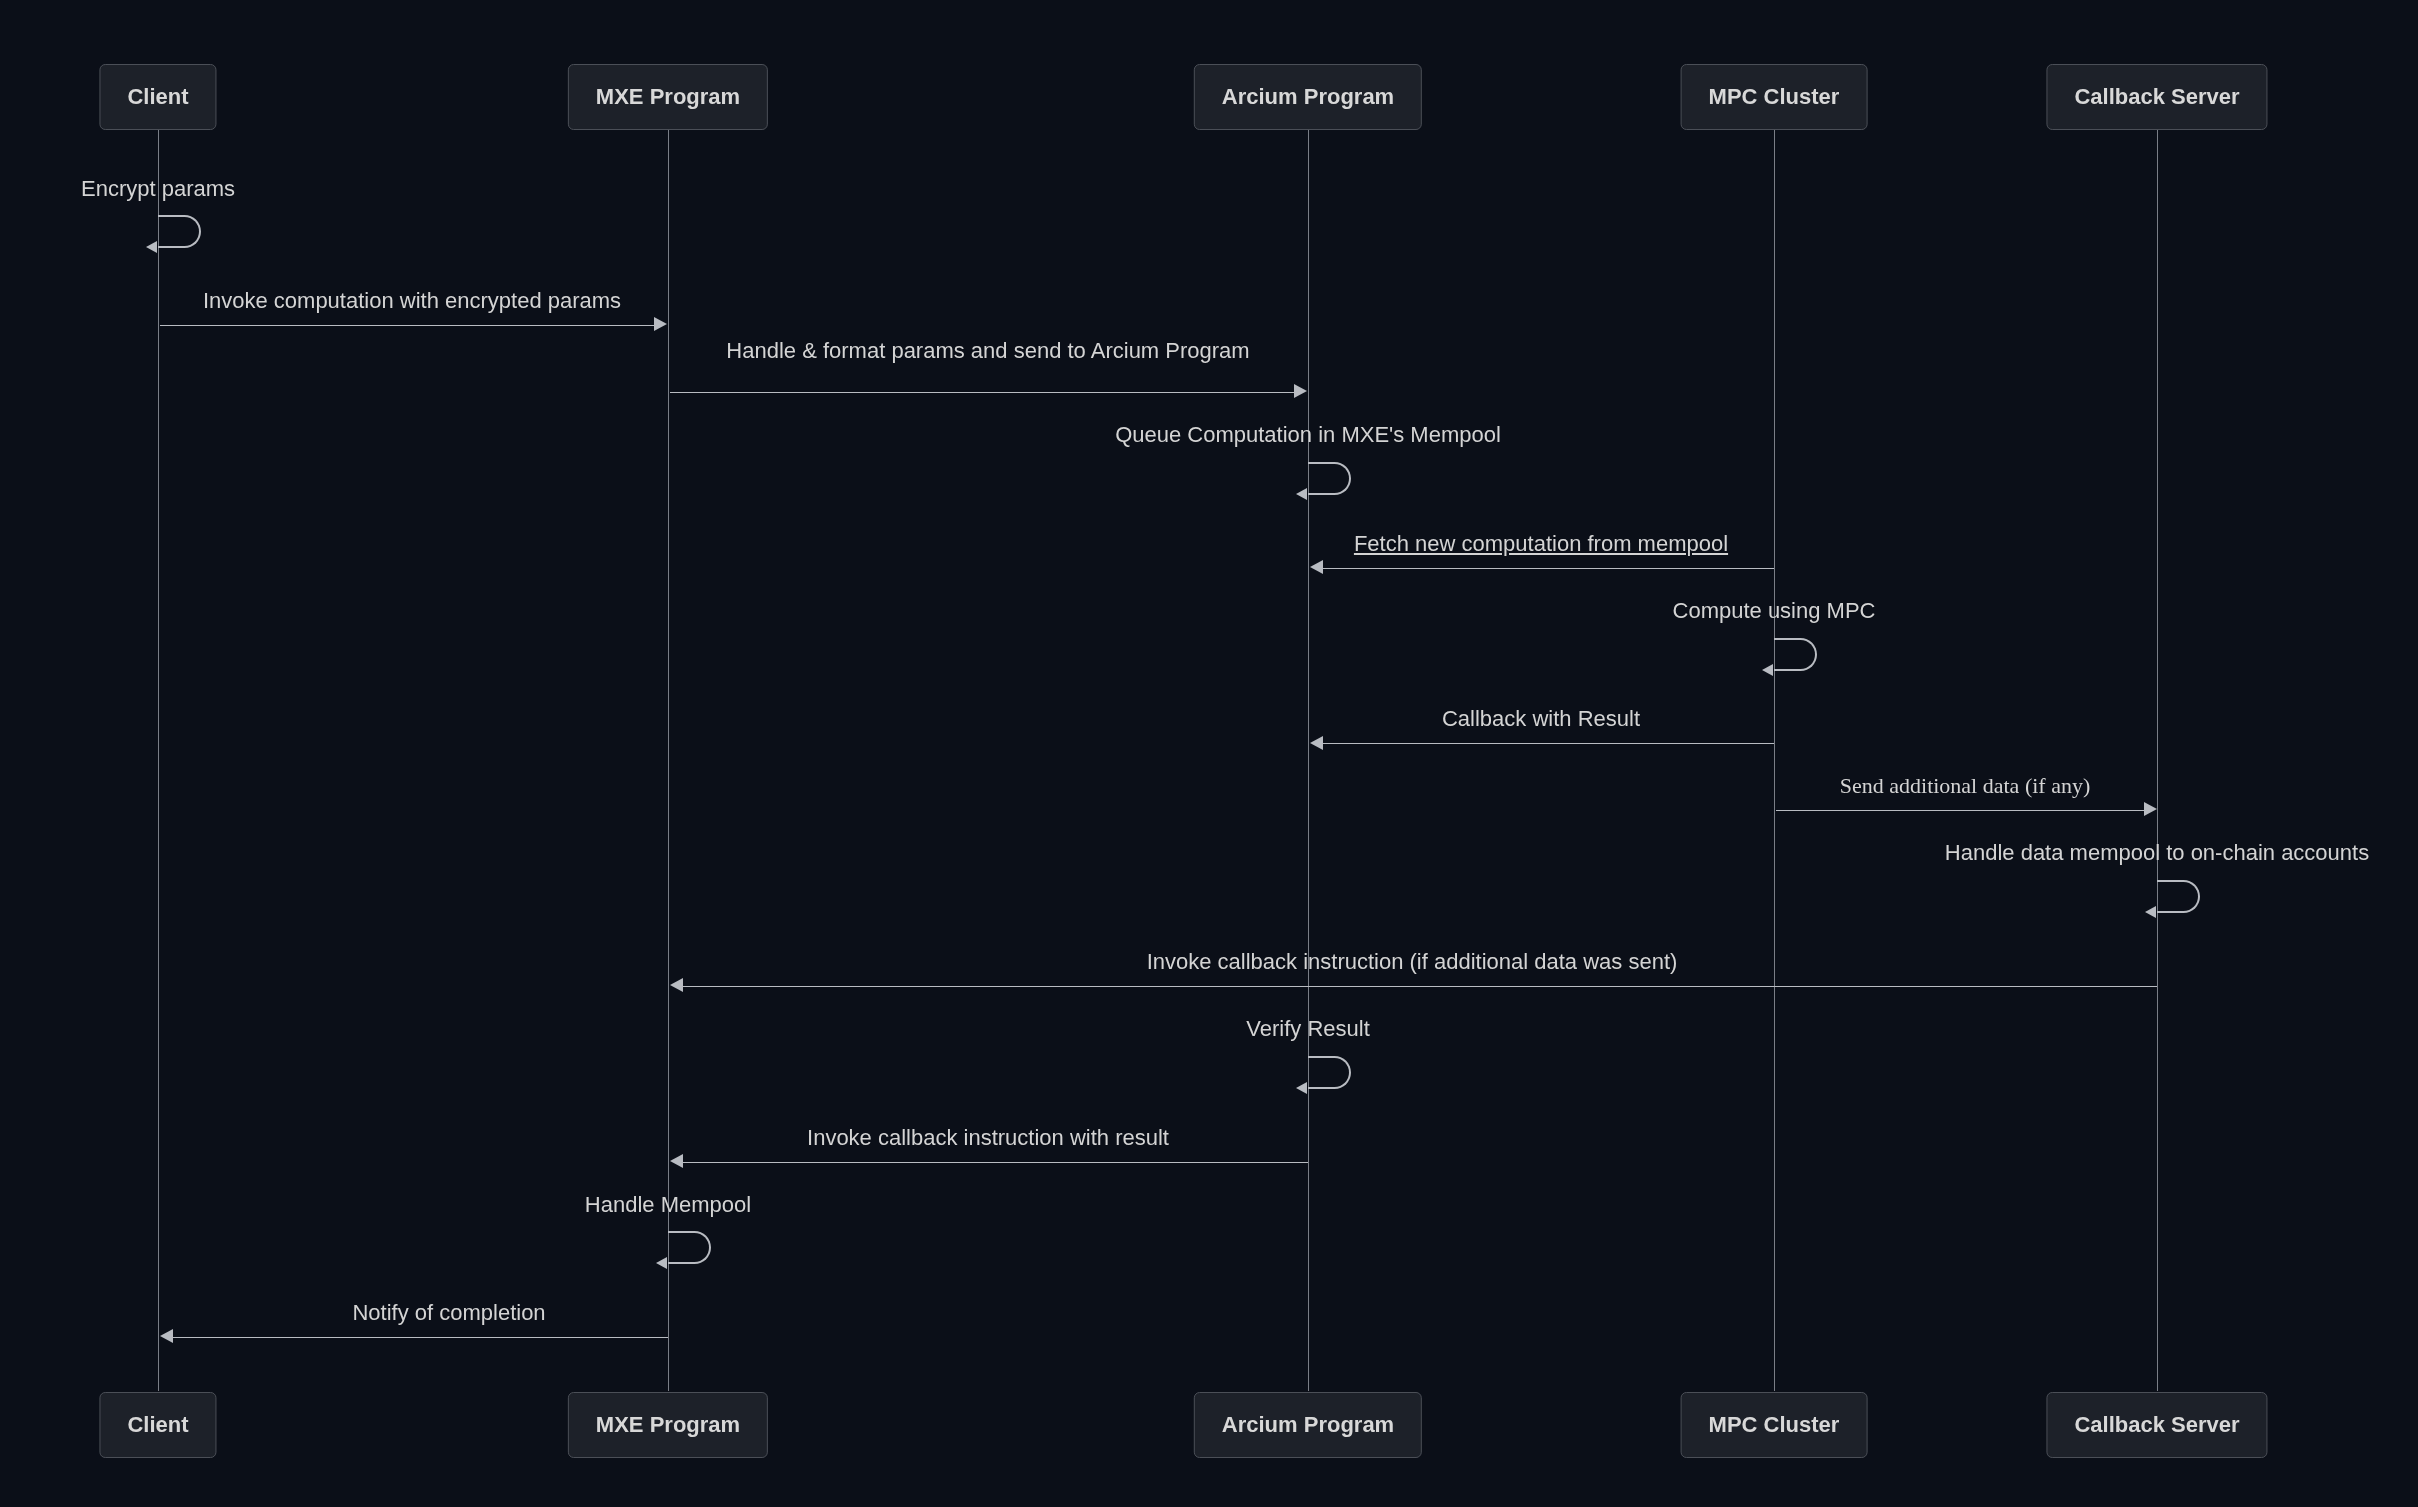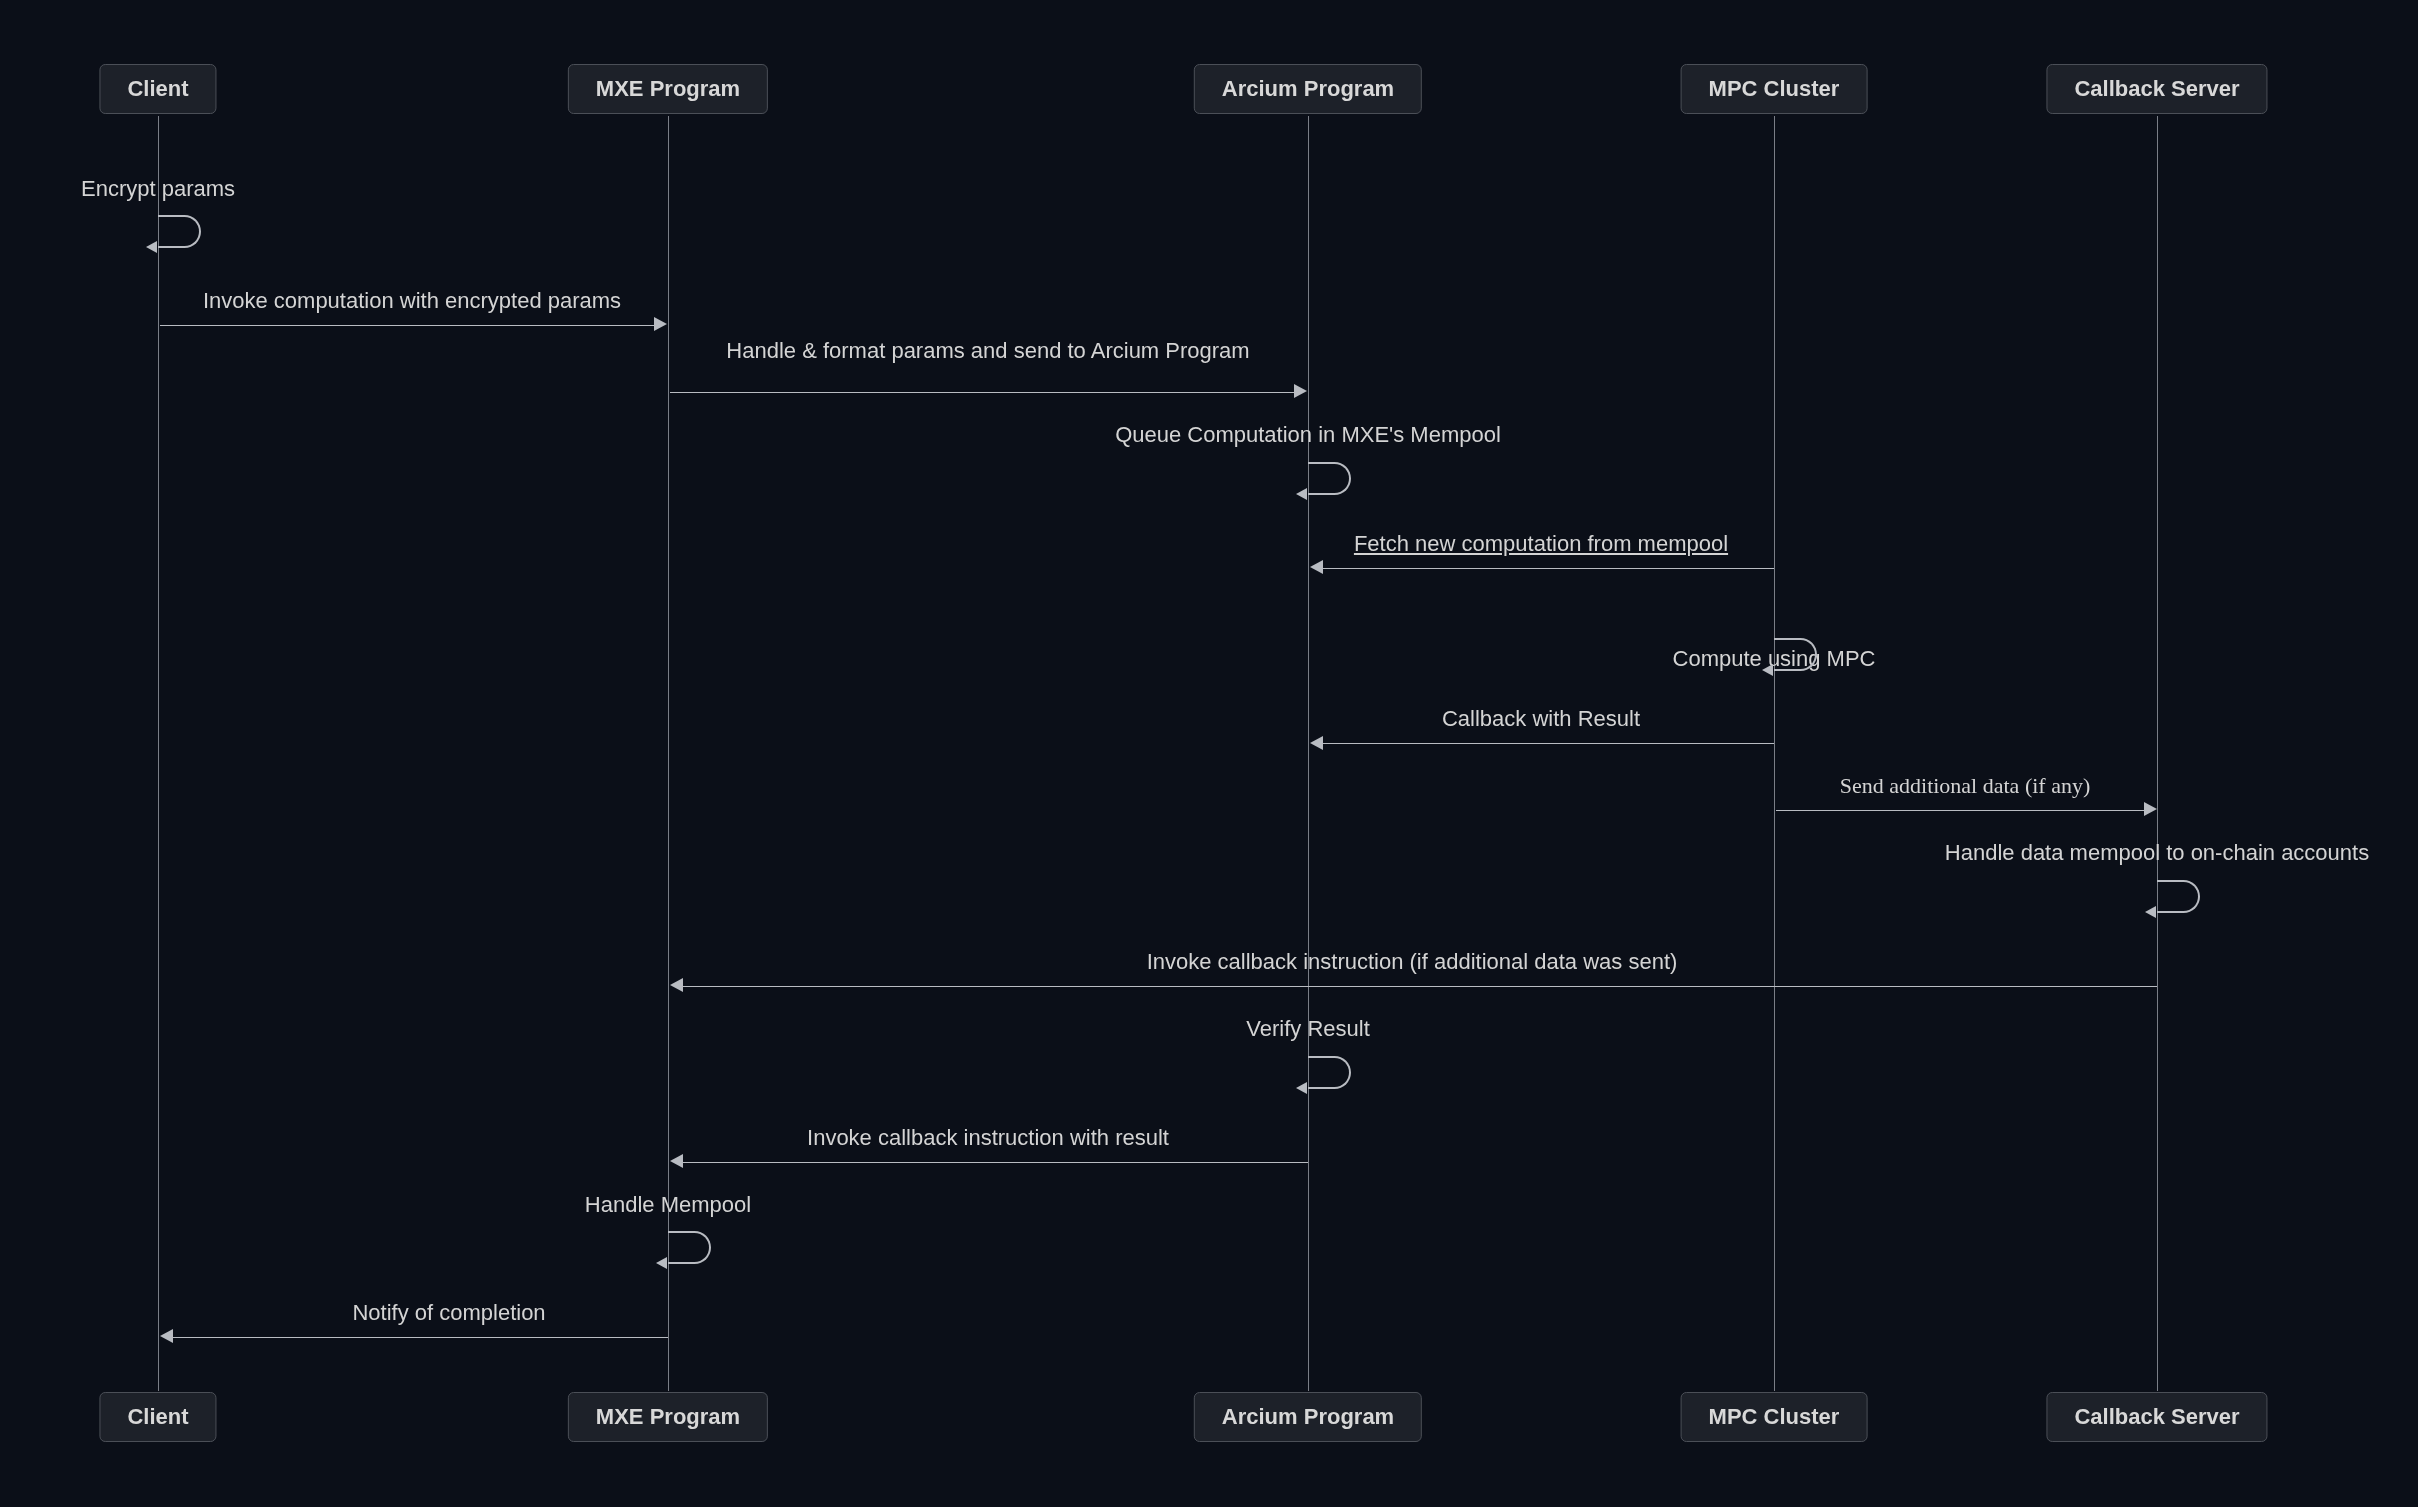--- a/index.html
+++ b/index.html
@@ -13,21 +13,21 @@
   .stage {
     position: relative;
     width: 2418px;
     height: 1508px;
   }
   .actor-box {
     position: absolute;
     background: #1d2129;
     border: 1.9px solid #4b4f57;
     border-radius: 5.8px;
-    padding: 11px 27px;
+    padding: 19px 27px;
     white-space: nowrap;
     font-weight: 600;
     color: #d8d8d8;
     transform: translateX(-50%);
     text-align: center;
   }
   .lifeline {
     position: absolute;
     width: 0;
     border-left: 1.9px solid #7a7e86;
@@ -112,21 +112,21 @@
   <div class="arrow-shaft" style="left:670px; top:392px; width:625px;"></div>
   <div class="arrow-head-right" style="left:1294px; top:384px;"></div>
 
   <div class="msg-label" style="left:1308px; top:422px;">Queue Computation in MXE's Mempool</div>
   <div class="self-loop" style="left:1308px; top:462px;"></div>
 
   <div class="msg-label" style="left:1541px; top:531px;text-decoration:underline;">Fetch new computation from mempool</div>
   <div class="arrow-shaft" style="left:1322px; top:568px; width:452px;"></div>
   <div class="arrow-head-left" style="left:1310px; top:560px;"></div>
 
-  <div class="msg-label" style="left:1774px; top:598px;margin-top:48px;">Compute using MPC</div>
+  <div class="msg-label" style="left:1774px; top:598px;">Compute using MPC</div>
   <div class="self-loop" style="left:1774px; top:638px;"></div>
 
   <div class="msg-label" style="left:1541px; top:706px;">Callback with Result</div>
   <div class="arrow-shaft" style="left:1322px; top:743px; width:452px;"></div>
   <div class="arrow-head-left" style="left:1310px; top:736px;"></div>
 
   <div class="msg-label" style="left:1965px; top:773px;font-family:Liberation Serif, serif;">Send additional data (if any)</div>
   <div class="arrow-shaft" style="left:1776px; top:810px; width:368px;"></div>
   <div class="arrow-head-right" style="left:2144px; top:802px;"></div>
 

